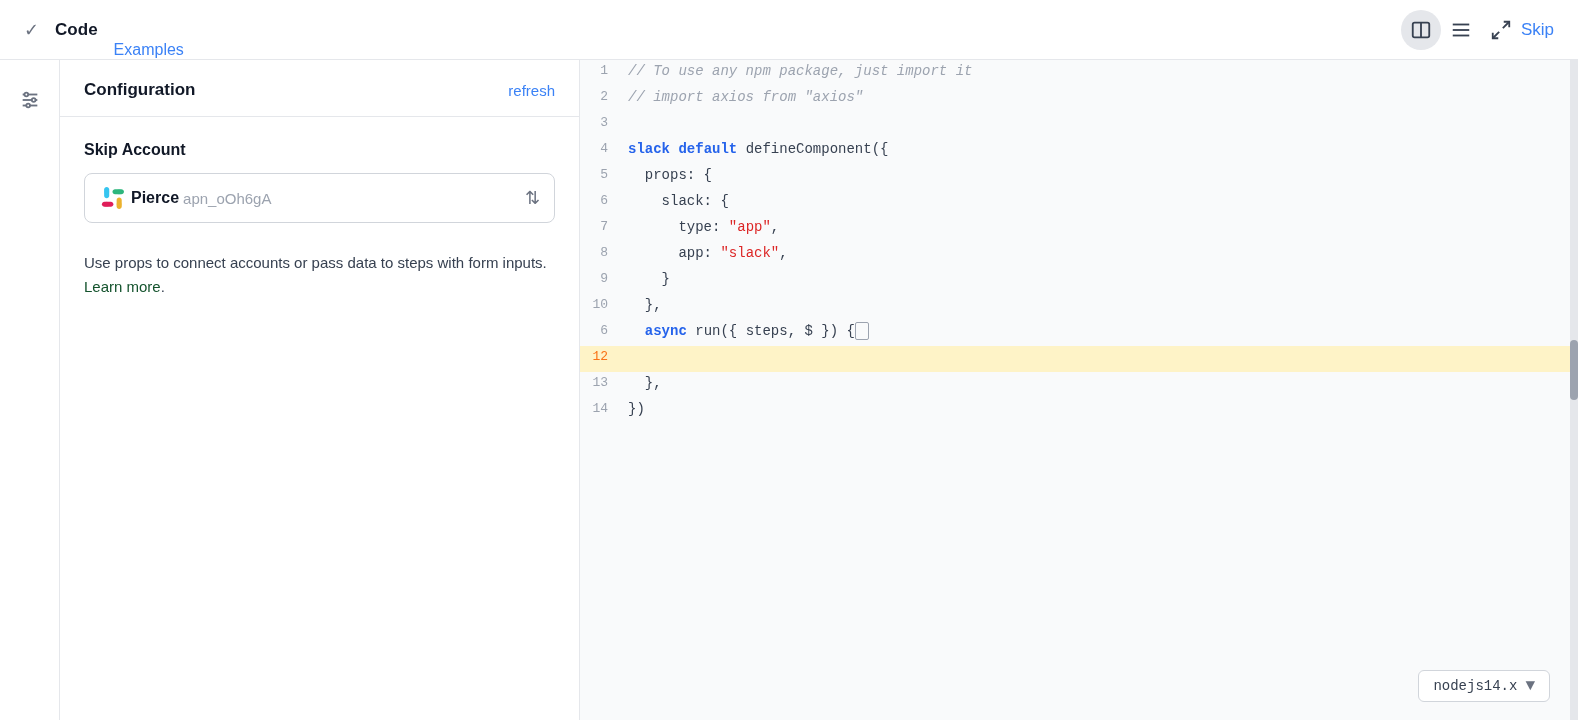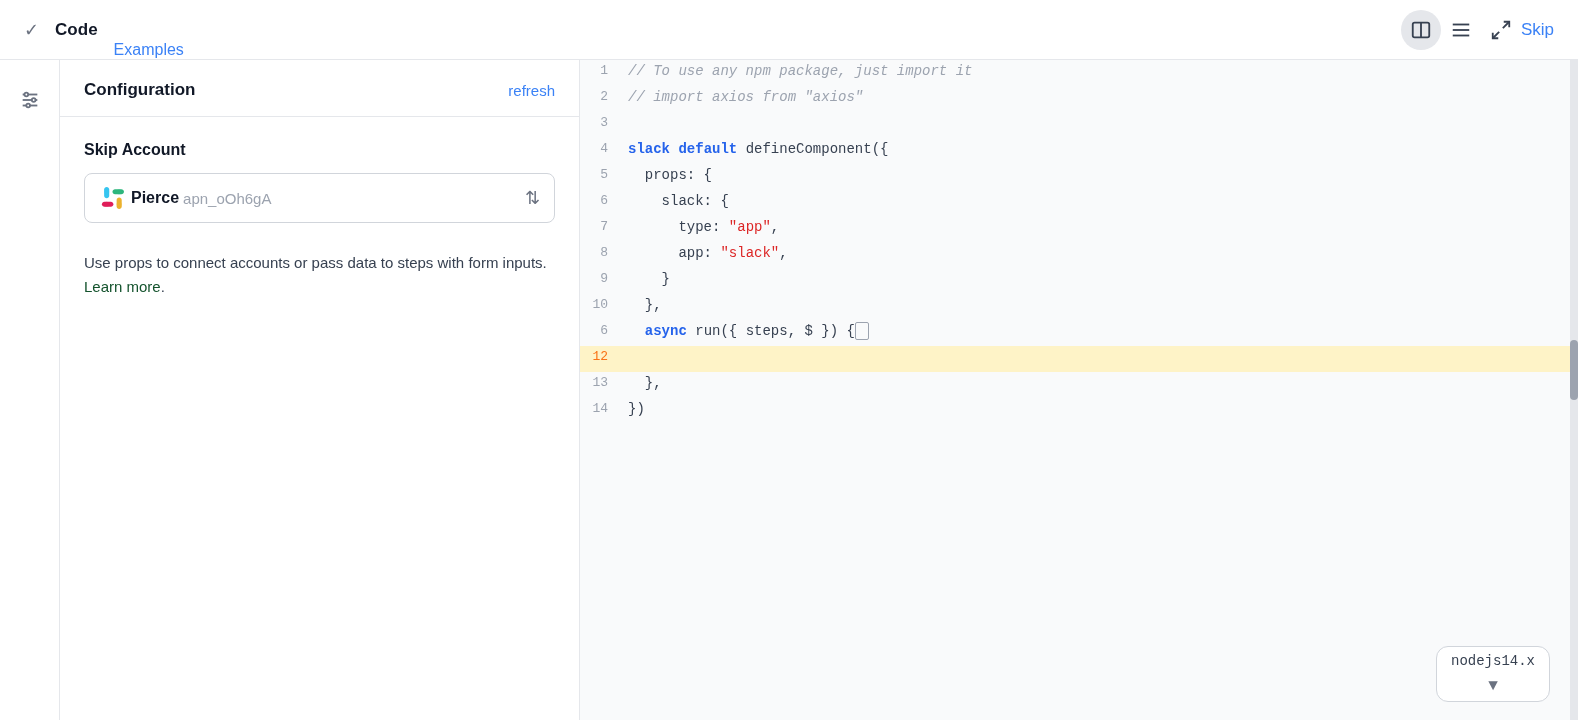--- a/index.html
+++ b/index.html
@@ -244,28 +244,27 @@
     }
 
     
     .runtime-selector {
       position: absolute;
       bottom: 18px;
       right: 28px;
       display: flex;
       align-items: center;
       border: 1.5px solid #d1d5db;
-      border-radius: 12px;
+      border-radius: 6px;
       background: #fff;
       padding: 6px 14px;
       font-size: 14px;
       color: #374151;
       cursor: pointer;
       gap: 8px;
-      flex-direction: column;
     }
     .runtime-arrow {
       color: #6b7280;
       font-size: 16px;
     }
   </style>
 </head>
 <body>
 
 <div class="top-nav">

